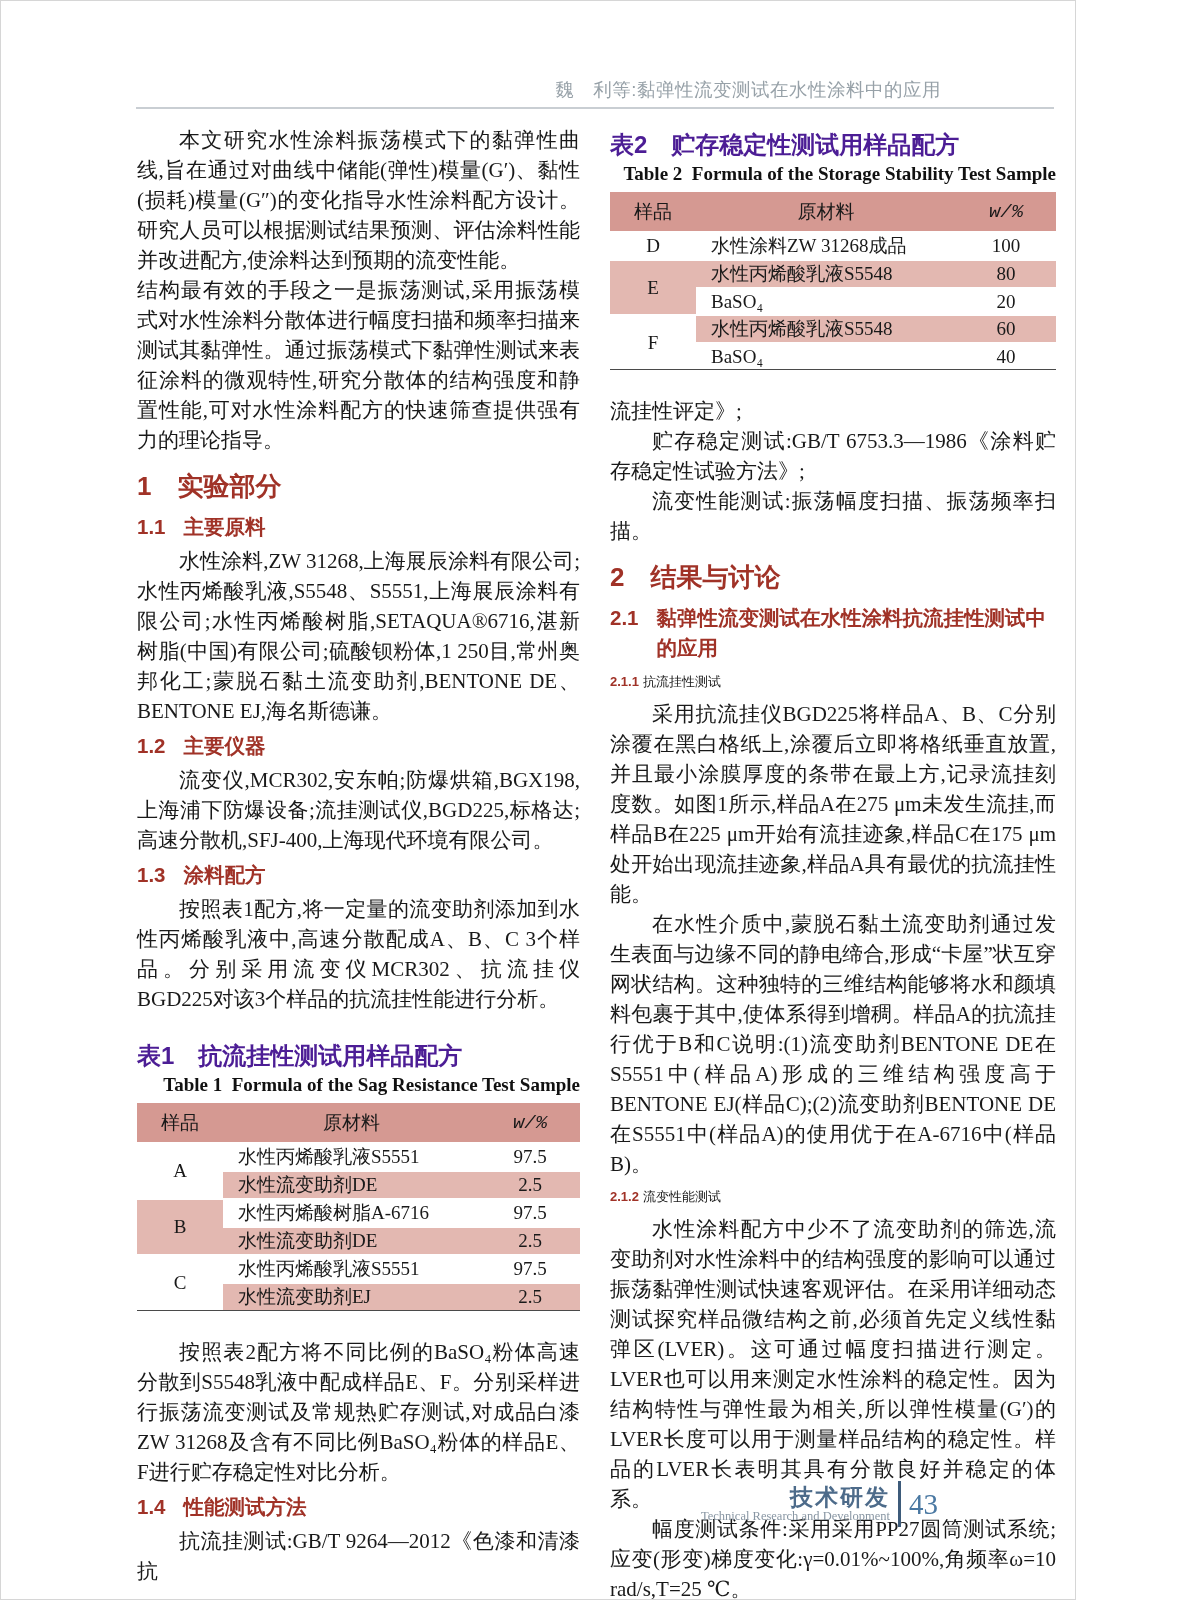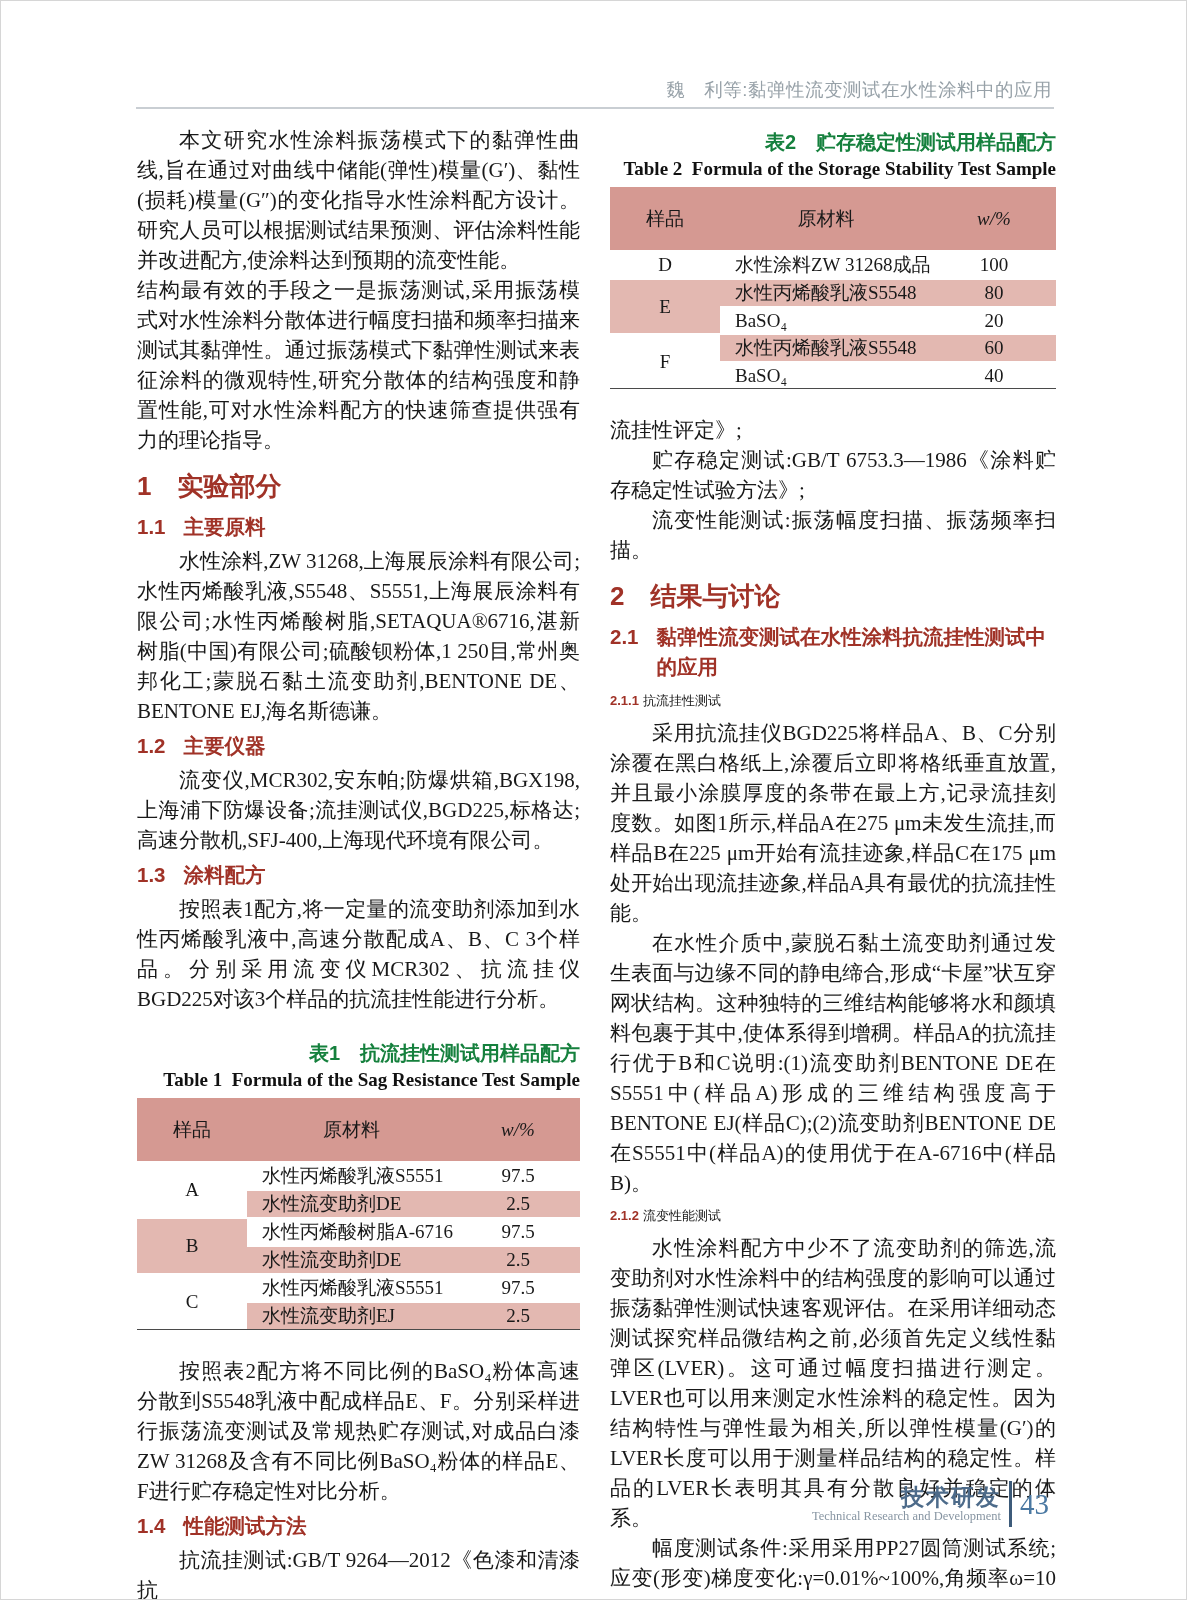--- a/index.html
+++ b/index.html
@@ -1,18 +1,18 @@
 <!DOCTYPE html>
 <html lang="zh" style="--heading_red: #a03227; --text_black: #191919; --running_head_gray: #97a1a8; --rule_gray: #c9ced3; --table_header_pink: #d59992; --table_stripe_pink: #e3b8b1; --table_bottom_line: #4a4a4a; --footer_title_blue: #4d6b8a; --footer_en_gray: #8795a2; --footer_bar_blue: #3d5b7a; --footer_page_blue: #4a78a2;"><head>
 <meta charset="utf-8">
 <style>
   html,body{margin:0;padding:0;background:#ffffff;}
   .page{
     position:relative;
-    width:1187px;height:1600px;
+    width:1076px;height:1600px;
     background:#ffffff;
     border:1px solid #d6d6d6;
     box-sizing:border-box;
     overflow:hidden;
     font-family:"Liberation Serif","DejaVu Serif",serif;
     color:var(--text_black,#191919);
   }
   .running-head{
     position:absolute;top:76px;right:134px;
     font-family:"Liberation Sans","DejaVu Sans",sans-serif;
@@ -46,35 +46,35 @@
   .h2 .ttl{flex:1;}
   .h3{display:flex;align-items:baseline;gap:4px;
     margin:3px 0 2px;font-size:13px;line-height:30px;}
   .h3 .num{font-family:"Liberation Sans","DejaVu Sans",sans-serif;
     font-weight:bold;color:var(--heading_red,#a03227);}
   .h3 .ttl{color:var(--text_black,#191919);font-family:"Liberation Serif","DejaVu Serif",serif;}
 
   .tbl-block{margin:26px 0 26px;}
   .tbl-block.first{margin-top:4px;}
   .tbl-cap-zh{
-    text-align:right;font-family:"Liberation Sans","DejaVu Sans",sans-serif;
-    font-weight:bold;font-size:20px;color:#15803d;white-space:pre-wrap;
+    text-align:left;font-family:"Liberation Sans","DejaVu Sans",sans-serif;
+    font-weight:bold;font-size:24px;color:#4c1d95;white-space:pre-wrap;
   }
   .tbl-cap-en{
     text-align:right;font-family:"Liberation Serif","DejaVu Serif",serif;
     font-weight:bold;font-size:19px;color:#111;margin:2px 0 7px;white-space:pre-wrap;
   }
   table.formula{
     width:100%;border-collapse:collapse;
     border-bottom:1.5px solid var(--table_bottom_line,#4a4a4a);
     font-size:19px;
   }
   table.formula th{
     background:var(--table_header_pink,#d59992);
-    font-weight:normal;height:31px;padding:16px;
+    font-weight:normal;height:31px;padding:4px;font-family:Liberation Mono, monospace;
   }
   table.formula td{height:25px;padding:0;border-top:2px solid #ffffff;}
   .c-sample{width:78px;text-align:center;}
   .c-mat{text-align:left;padding-left:15px !important;}
   .c-w{width:92px;text-align:center;}
   th.c-w{font-style:italic;font-family:"Liberation Serif","DejaVu Serif",serif;}
   td.bg-pink{background:var(--table_stripe_pink,#e3b8b1);}
 
   .footer{
     position:absolute;top:1480px;right:137px;

